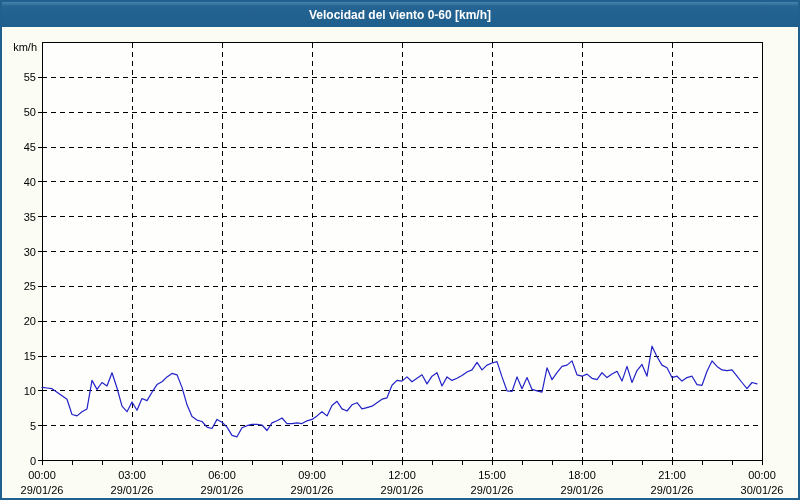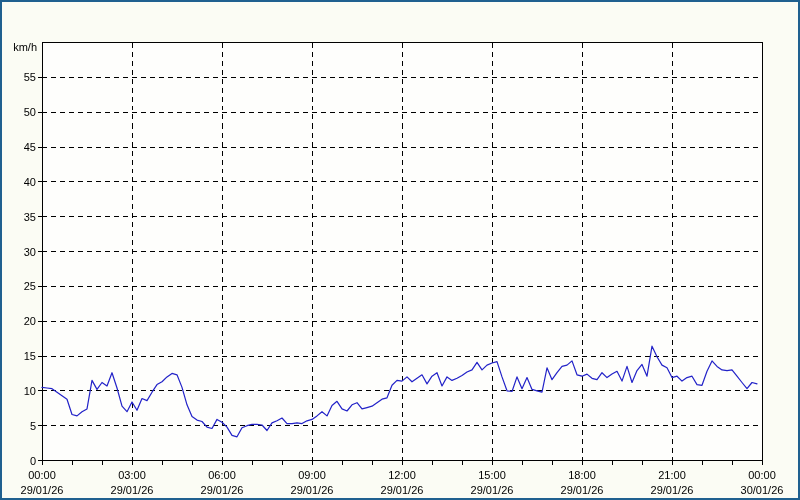--- a/index.html
+++ b/index.html
@@ -23,20 +23,23 @@
   svg.chart text{
     font-family:"Liberation Sans",sans-serif;
     font-size:11px;
     fill:#000000;
   }
 </style>
 </head>
 <body>
 
 <div class="window">
+  <div class="titlebar">
+    <span>Velocidad del viento 0-60 [km/h]</span>
+  </div>
   <svg class="chart" width="800" height="500" viewBox="0 0 800 500">
       <rect x="40" y="40.5" width="720" height="418" fill="#fefefc"></rect>
       <g>
         <line x1="40" x2="760" y1="423.6666666666667" y2="423.6666666666667" stroke="#000000" stroke-width="1" stroke-dasharray="5 4" shape-rendering="crispEdges"></line>
         <line x1="40" x2="760" y1="388.8333333333333" y2="388.8333333333333" stroke="#000000" stroke-width="1" stroke-dasharray="5 4" shape-rendering="crispEdges"></line>
         <line x1="40" x2="760" y1="354" y2="354" stroke="#000000" stroke-width="1" stroke-dasharray="5 4" shape-rendering="crispEdges"></line>
         <line x1="40" x2="760" y1="319.16666666666663" y2="319.16666666666663" stroke="#000000" stroke-width="1" stroke-dasharray="5 4" shape-rendering="crispEdges"></line>
         <line x1="40" x2="760" y1="284.33333333333337" y2="284.33333333333337" stroke="#000000" stroke-width="1" stroke-dasharray="5 4" shape-rendering="crispEdges"></line>
         <line x1="40" x2="760" y1="249.5" y2="249.5" stroke="#000000" stroke-width="1" stroke-dasharray="5 4" shape-rendering="crispEdges"></line>
         <line x1="40" x2="760" y1="214.66666666666666" y2="214.66666666666666" stroke="#000000" stroke-width="1" stroke-dasharray="5 4" shape-rendering="crispEdges"></line>

